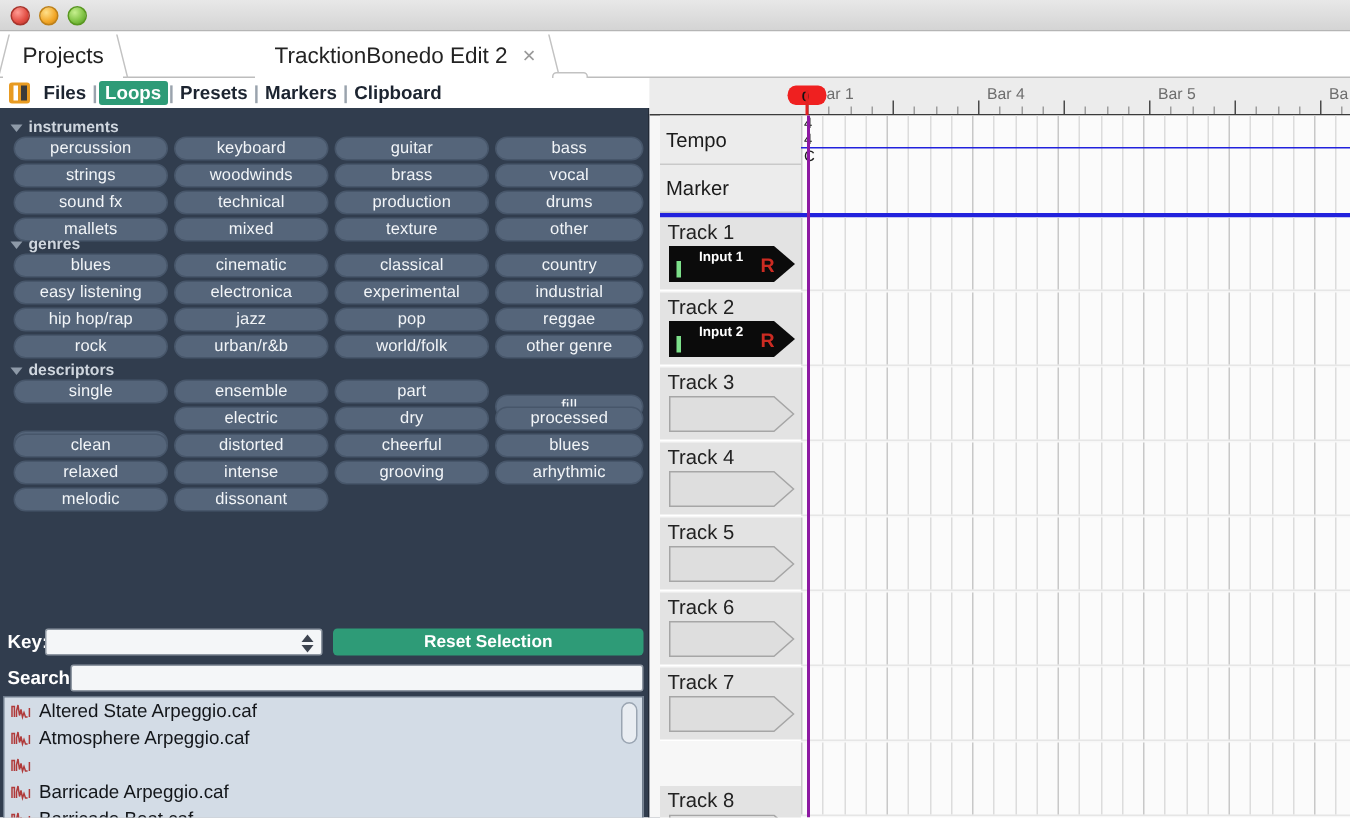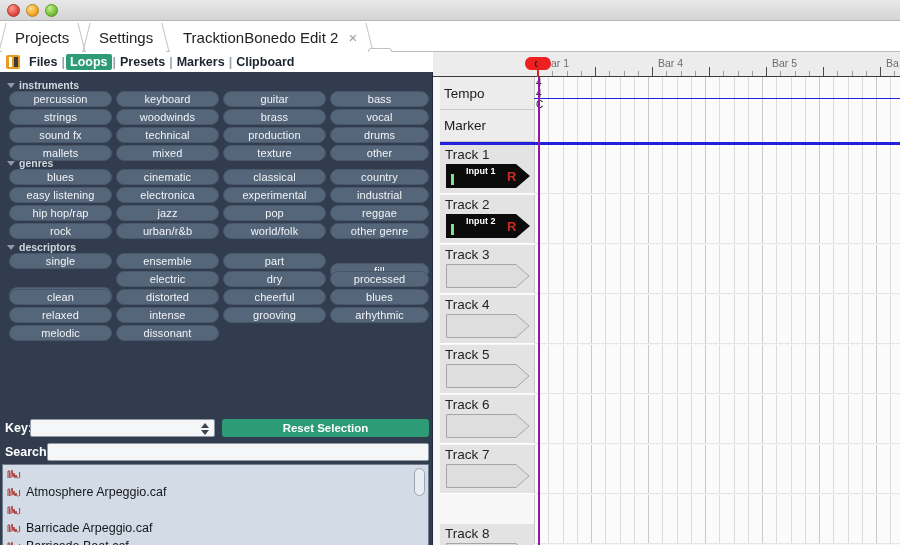--- a/index.html
+++ b/index.html
@@ -235,25 +235,20 @@
       <span class="light red"></span>
       <span class="light amber"></span>
       <span class="light green"></span>
     </div>
   </div>
 
   <div class="tabstrip">
     <div class="tab" id="tab-projects">
       <span class="slash-l"></span>
       <span>Projects</span>
-      <span class="slash-r"></span>
-    </div>
-    <div class="tab" id="tab-settings">
-      <span class="slash-l"></span>
-      <span>Settings</span>
       <span class="slash-r"></span>
     </div>
     <div class="tab" id="tab-edit">
       <span>TracktionBonedo Edit 2</span>
       <span class="tab-close">×</span>
       <span class="slash-r"></span>
     </div>
     <div class="tab-plus">+</div>
   </div>
 
@@ -345,20 +340,21 @@
       <span class="searchlabel">Search:</span>
       <div class="searchfield"></div>
     </div>
 
     <div class="results">
       <div id="result-rows">
           <div class="res-row">
             <svg class="wave-icon" viewBox="0 0 14 12">
               <path d="M1 10 L1 3 L2.6 3 L2.6 10 M4 10 L4 6 L5 2 L6 9 L7 5 L8 10 L9 7 L10 10 L11.4 10 M12.6 10 L12.6 4" stroke="#b03a3a" stroke-width="1" fill="none"></path>
             </svg>
+            <span>Altered State Arpeggio.caf</span>
           </div>
           <div class="res-row">
             <svg class="wave-icon" viewBox="0 0 14 12">
               <path d="M1 10 L1 3 L2.6 3 L2.6 10 M4 10 L4 6 L5 2 L6 9 L7 5 L8 10 L9 7 L10 10 L11.4 10 M12.6 10 L12.6 4" stroke="#b03a3a" stroke-width="1" fill="none"></path>
             </svg>
             <span>Atmosphere Arpeggio.caf</span>
           </div>
           <div class="res-row">
             <svg class="wave-icon" viewBox="0 0 14 12">
               <path d="M1 10 L1 3 L2.6 3 L2.6 10 M4 10 L4 6 L5 2 L6 9 L7 5 L8 10 L9 7 L10 10 L11.4 10 M12.6 10 L12.6 4" stroke="#b03a3a" stroke-width="1" fill="none"></path>

